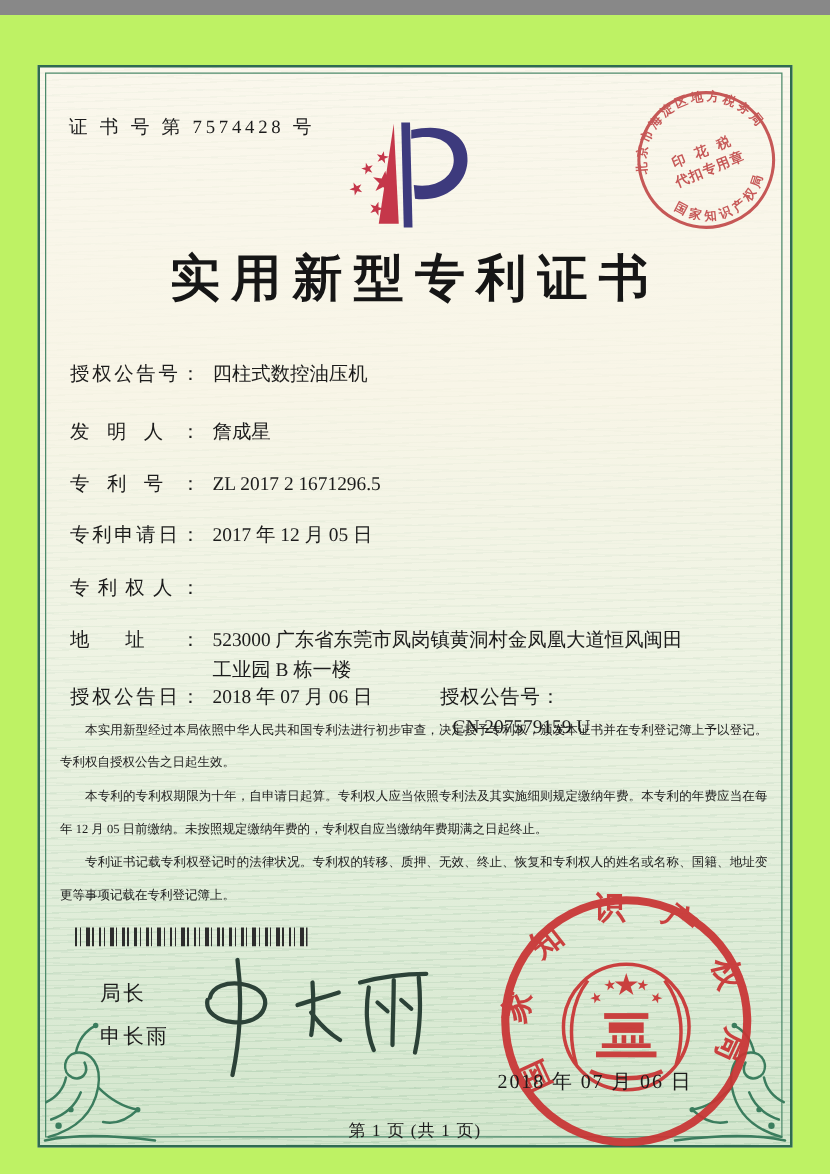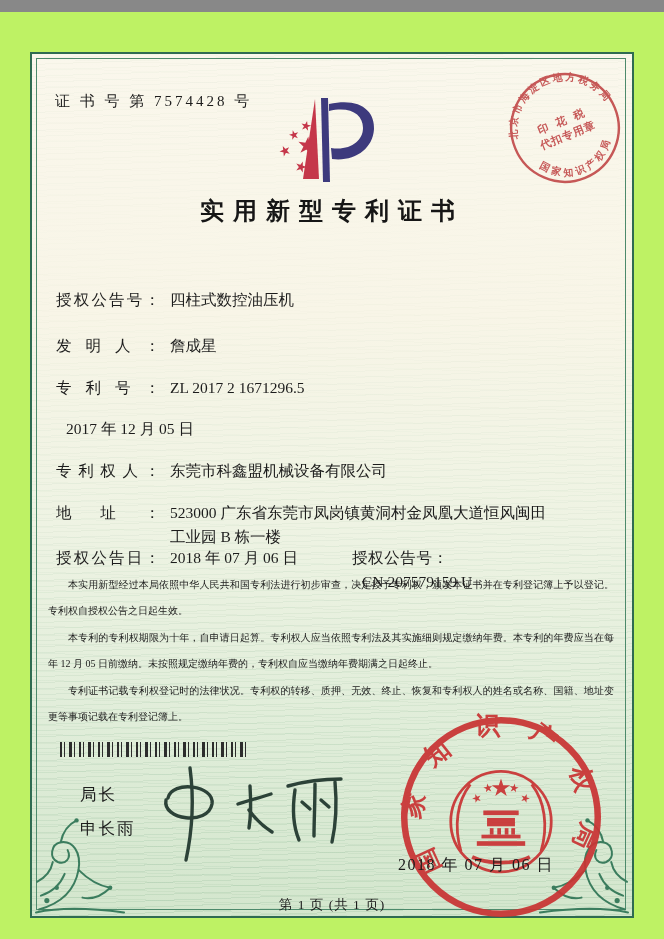--- a/index.html
+++ b/index.html
@@ -34,21 +34,21 @@
   .corner.right{right:33px; top:792px; transform:scaleX(-1);}
 
   .cert-no{position:absolute; left:55px; top:80px; font-size:15px; letter-spacing:3px;}
 
   .logo{position:absolute; left:270px; top:82px; width:130px; height:102px;}
 
   .tax-seal{position:absolute; left:499px; top:50px; width:132px; height:132px; transform:rotate(-22deg); opacity:0.92;}
 
   .title{
     position:absolute; left:0; top:183px; width:100%; margin:0;
-    text-align:center; font-size:24px; font-weight:700; letter-spacing:9px; color:#161616;
+    text-align:center; font-size:40px; font-weight:700; letter-spacing:9px; color:#161616;
   }
 
   .row{position:absolute; left:56px; display:flex; font-size:15.5px; line-height:24px;}
   .row .lbl{flex:none; width:104px; text-align:justify; text-align-last:justify;}
   .row .val{margin-left:10px; white-space:pre-wrap;}
   .row.addr .val{width:378px;}
   .row.grant2{left:352px;flex-direction:column;}
   .row.grant2 .lbl{width:96px;}
 
   .paras{position:absolute; left:48px; top:560px; width:566px; font-size:10px; line-height:26.4px; text-align:justify;}
@@ -159,25 +159,25 @@
   </div>
   <div class="row" style="top:322px">
     <span class="lbl">发明人：</span>
     <span class="val">詹成星</span>
   </div>
   <div class="row" style="top:364px">
     <span class="lbl">专利号：</span>
     <span class="val">ZL 2017 2 1671296.5</span>
   </div>
   <div class="row" style="top:405px">
+    <span class="lbl">专利申请日：</span>
     <span class="val">2017 年 12 月 05 日</span>
   </div>
   <div class="row" style="top:447px">
     <span class="lbl">专利权人：</span>
-    <span class="val">东莞市科鑫盟机械设备有限公司</span>
   </div>
   <div class="row addr" style="top:489px">
     <span class="lbl">地址：</span>
     <span class="val">523000 广东省东莞市凤岗镇黄洞村金凤凰大道恒风闽田工业园 B 栋一楼</span>
   </div>
   <div class="row" style="top:534px">
     <span class="lbl">授权公告日：</span>
     <span class="val">2018 年 07 月 06 日</span>
   </div>
   <div class="row grant2" style="top:534px">

